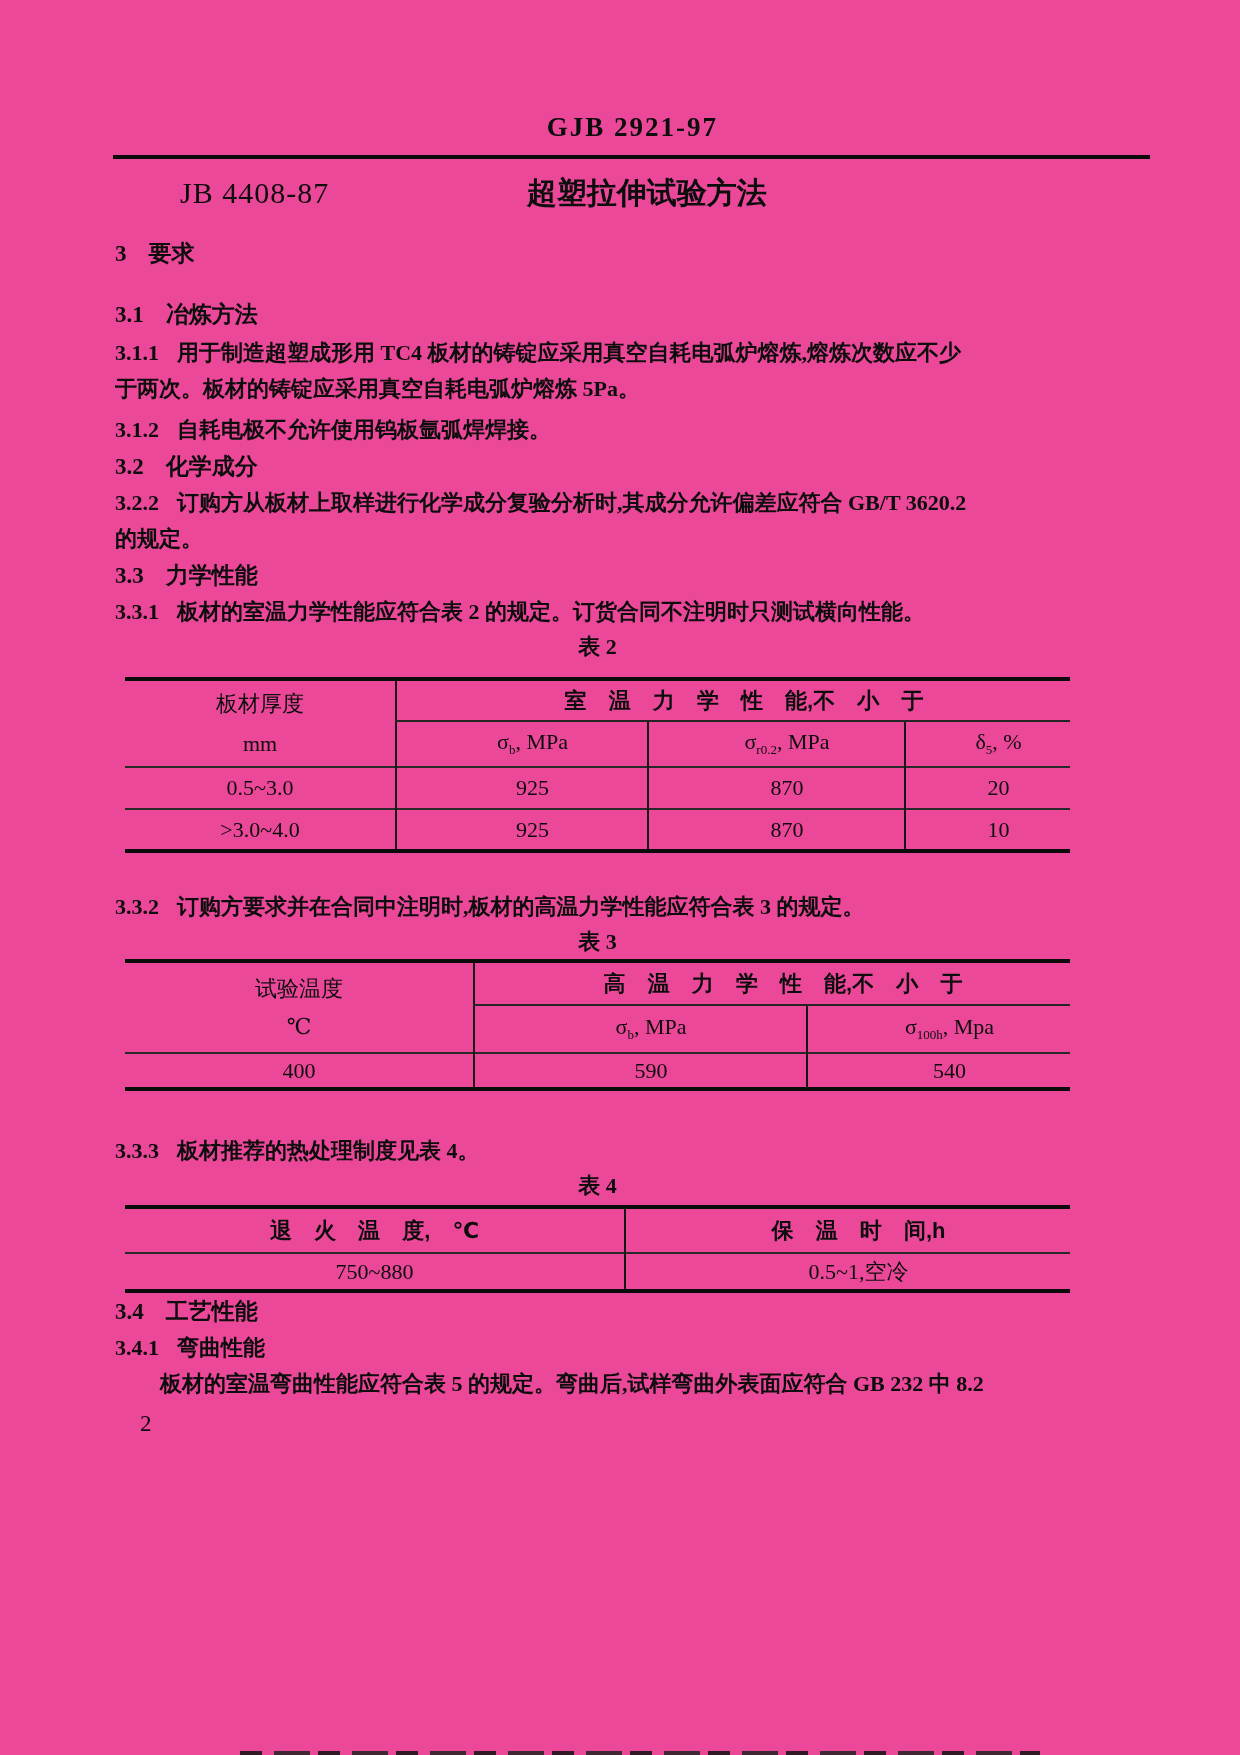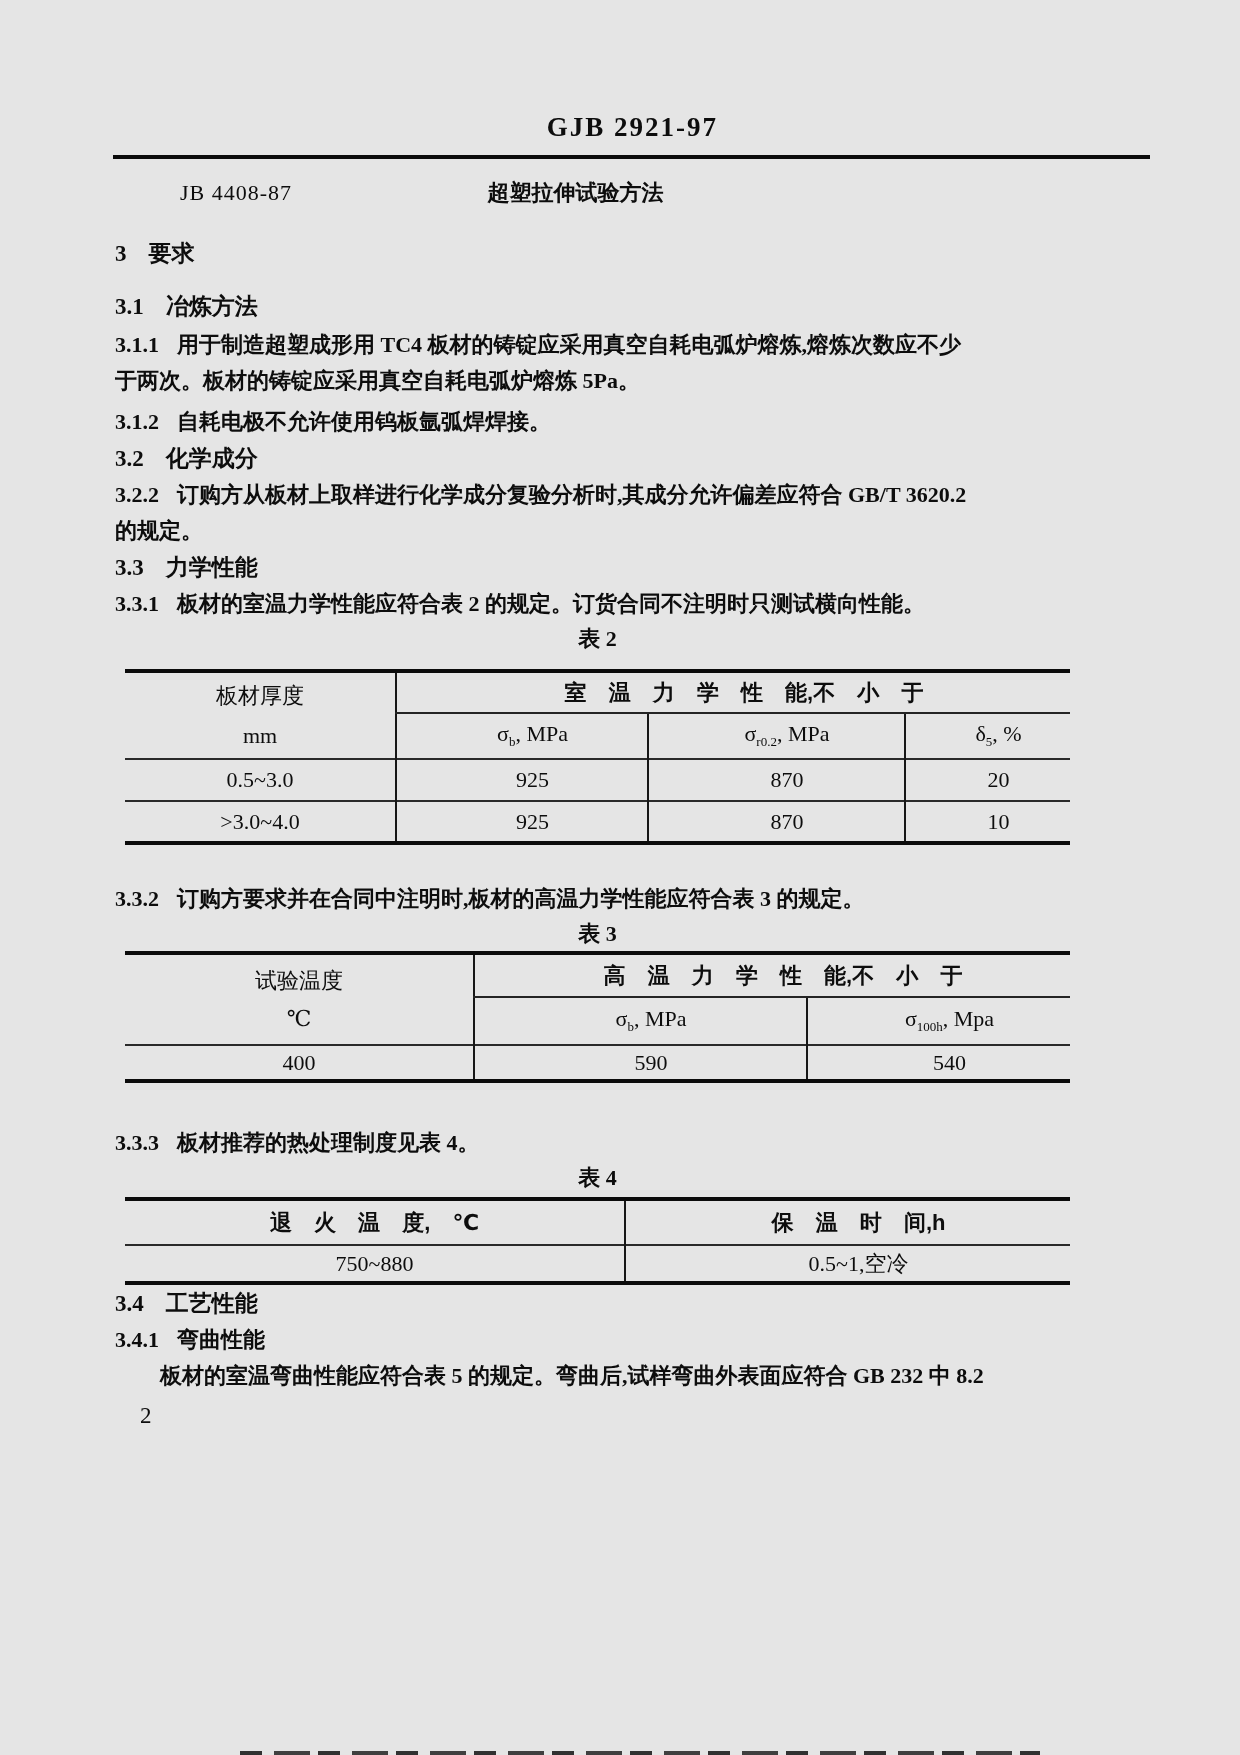--- a/index.html
+++ b/index.html
@@ -7,21 +7,21 @@
     width:1240px;height:1755px;
     background:#ffffff;
     position:relative;
     overflow:hidden;
     font-family:"Liberation Serif","DejaVu Serif",serif;
     color:#0d0d0d;
     -webkit-font-smoothing:antialiased;
   }
   .page{
     position:absolute;top:0;left:0;width:1240px;height:1755px;
-    background:#e5e5e5;
+    background:#ec4899;
   }
   .content{
     margin:0 90px 0 115px;
     width:1035px;
   }
   .doc-number{
     padding-top:112px;
     text-align:center;
     font-size:27px;
     font-weight:700;
@@ -31,41 +31,41 @@
   .header-rule{
     margin-top:13px;
     margin-left:-2px;
     width:1037px;
     height:4px;
     background:#0b0b0b;
   }
   .ref-row{
     margin-top:20px;
     height:28px;
-    font-size:22px;
+    font-size:30px;
     line-height:28px;
     white-space:nowrap;
   }
   .ref-row .ref-std{margin-left:65px;letter-spacing:1px;}
   .ref-row .ref-title{margin-left:190px;font-weight:600;}
   .h-sec{
     font-size:23px;
     line-height:36px;
     font-weight:700;
     font-family:"Liberation Sans","DejaVu Sans",sans-serif;
   }
   .h-sec .num{margin-right:22px;font-family:"Liberation Serif","DejaVu Serif",serif;}
   .para{
     font-size:22px;
     line-height:36px;
     font-weight:600;
   }
   .para .num{margin-right:18px;font-weight:600;}
   .mt-h3{margin-top:28px;}
-  .mt-h31{margin-top:16px;}
+  .mt-h31{margin-top:24px;}
   .mt-p311{margin-top:2px;}
   .mt-p312{margin-top:5px;}
   .caption{
     text-align:center;
     font-size:22px;
     line-height:34px;
     font-weight:600;
     width:945px;
     margin-left:10px;
   }

